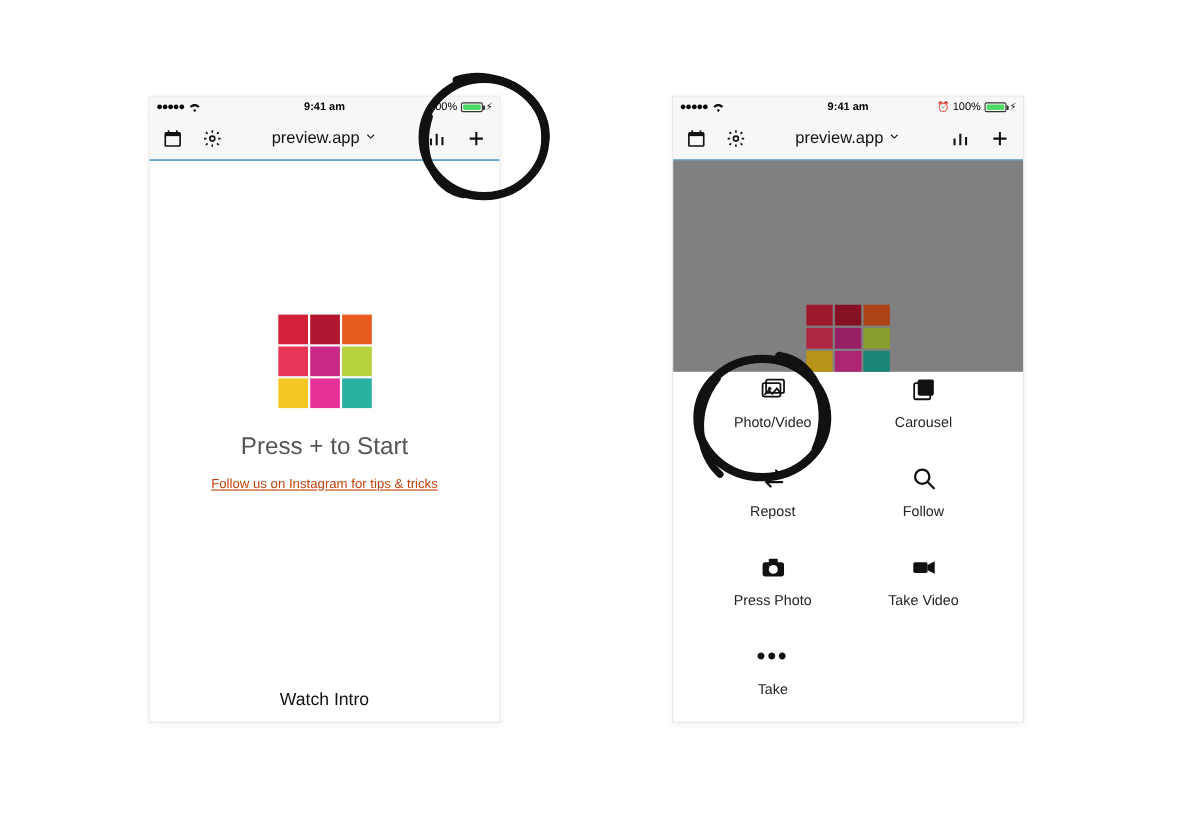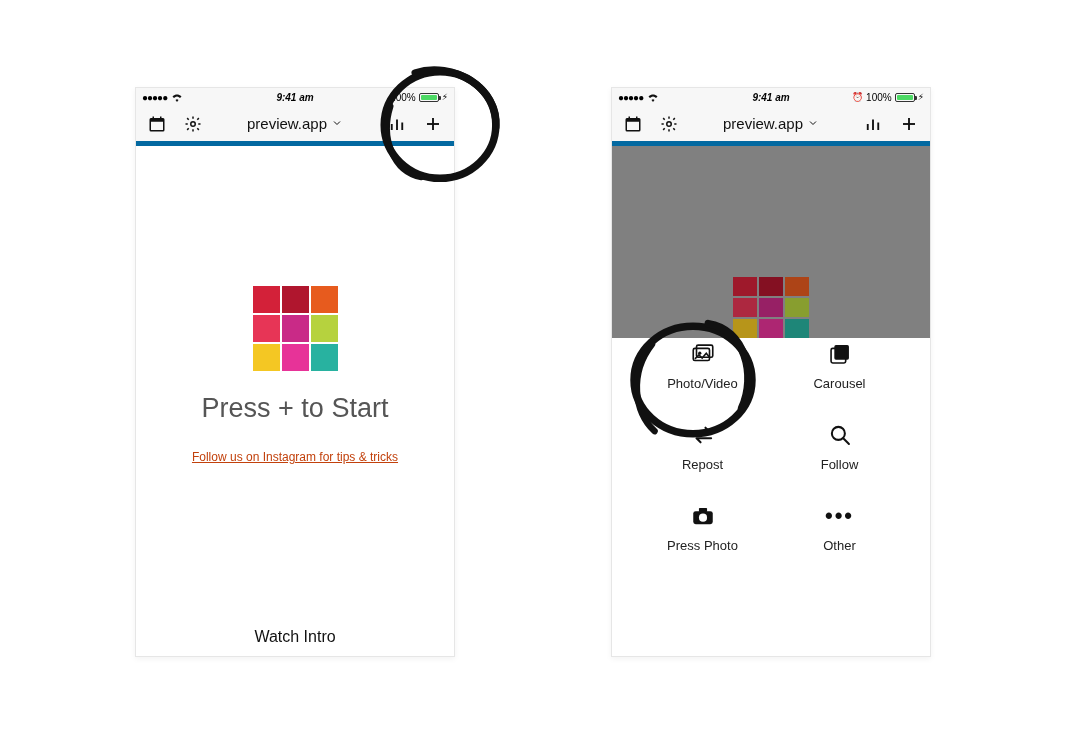--- a/index.html
+++ b/index.html
@@ -29,41 +29,40 @@
     align-items: center;
     font-size: 10px;
     position: relative;
     padding: 0 6px;
   }
   .statusbar .dots { letter-spacing: -1px; font-size: 10px; }
   .statusbar .wifi { margin-left: 4px; }
   .statusbar .time {
     position: absolute; left: 50%; transform: translateX(-50%);
     font-weight: 600;
-    font-style: italic;
   }
   .statusbar .right { margin-left: auto; display: flex; align-items: center; gap: 3px; }
   .alarm-icon { font-size: 9px; }
   .battery {
     width: 20px; height: 9px; border: 1px solid #333; border-radius: 2px;
     position: relative;
   }
   .battery::after {
     content:""; position:absolute; right:-3px; top:2px; width:2px; height:4px;
     background:#333; border-radius:0 1px 1px 0;
   }
   .battery .fill { position:absolute; left:1px; top:1px; bottom:1px; right:1px;
     background:#4cd964; border-radius:1px; }
   .bolt { font-size:9px; }
 
   
   .navbar {
     height: 40px;
     background: #f7f7f7;
-    border-bottom: 5px solid #0369a1;
+    border-bottom: 1px solid #0369a1;
     display: flex;
     padding: 0 12px;
   }
   .navbar .nav-left, .navbar .nav-right {
     display: flex; align-items: center; gap: 18px;
   }
   .navbar .nav-center {
     flex: 1; text-align: center; font-size: 15px; font-weight: 500;
     color: #111; display:flex; align-items:center; justify-content:center; gap:4px;
   }
@@ -84,21 +83,21 @@
   .c-r2 { background:#b0162e; }
   .c-r3 { background:#e75b1e; }
   .c-r4 { background:#e73556; }
   .c-r5 { background:#c92a87; }
   .c-r6 { background:#b6d23e; }
   .c-r7 { background:#f4c723; }
   .c-r8 { background:#e73398; }
   .c-r9 { background:#28b2a0; }
 
   .headline {
-    font-size: 27px; font-weight: 300; color:#555; margin-bottom:26px;text-align:center;
+    font-size: 22px; font-weight: 300; color:#555; margin-bottom:14px;text-align:center;
   }
   .sublink { font-size: 12px; color:#c2410c; }
 
   .watch-intro {
     position:absolute; bottom:10px; left:0; right:0;
     text-align:center; font-size:16px; color:#111;margin-top:28px;
   }
 
   
   .dimmed {
@@ -348,26 +347,35 @@
       <span class="opt-icon">
         <svg viewBox="0 0 32 32">
             <rect x="4" y="10" width="24" height="16" rx="3" fill="#111"></rect>
             <rect x="11" y="6" width="10" height="5" rx="1" fill="#111"></rect>
             <circle cx="16" cy="18" r="5" fill="#fff"></circle>
           </svg>
       </span>
       <span>Press Photo</span>
     </div>
 
+    <div class="opt">
+      <span class="opt-icon">
+        <svg viewBox="0 0 32 32">
+            <rect x="4" y="10" width="16" height="12" rx="2" fill="#111"></rect>
+            <polygon points="20,13 28,9 28,23 20,19" fill="#111"></polygon>
+          </svg>
+      </span>
+      <span>Take Video</span>
+    </div>
 
     <div class="opt other">
       <span class="opt-icon">
           <span class="dots3">•••</span>
         </span>
-      <span>Other</span>
+      <span>Take</span>
     </div>
 
   </div>
 
 </div>
 
 <div class="anno-circle anno1">
   <svg viewBox="0 0 100 100">
     <ellipse cx="50" cy="50" rx="45" ry="43" fill="none" stroke="#111" stroke-width="6" stroke-linecap="round"></ellipse>
     <path d="M30 8 C60 -2 98 20 95 52" fill="none" stroke="#111" stroke-width="6" stroke-linecap="round"></path>

